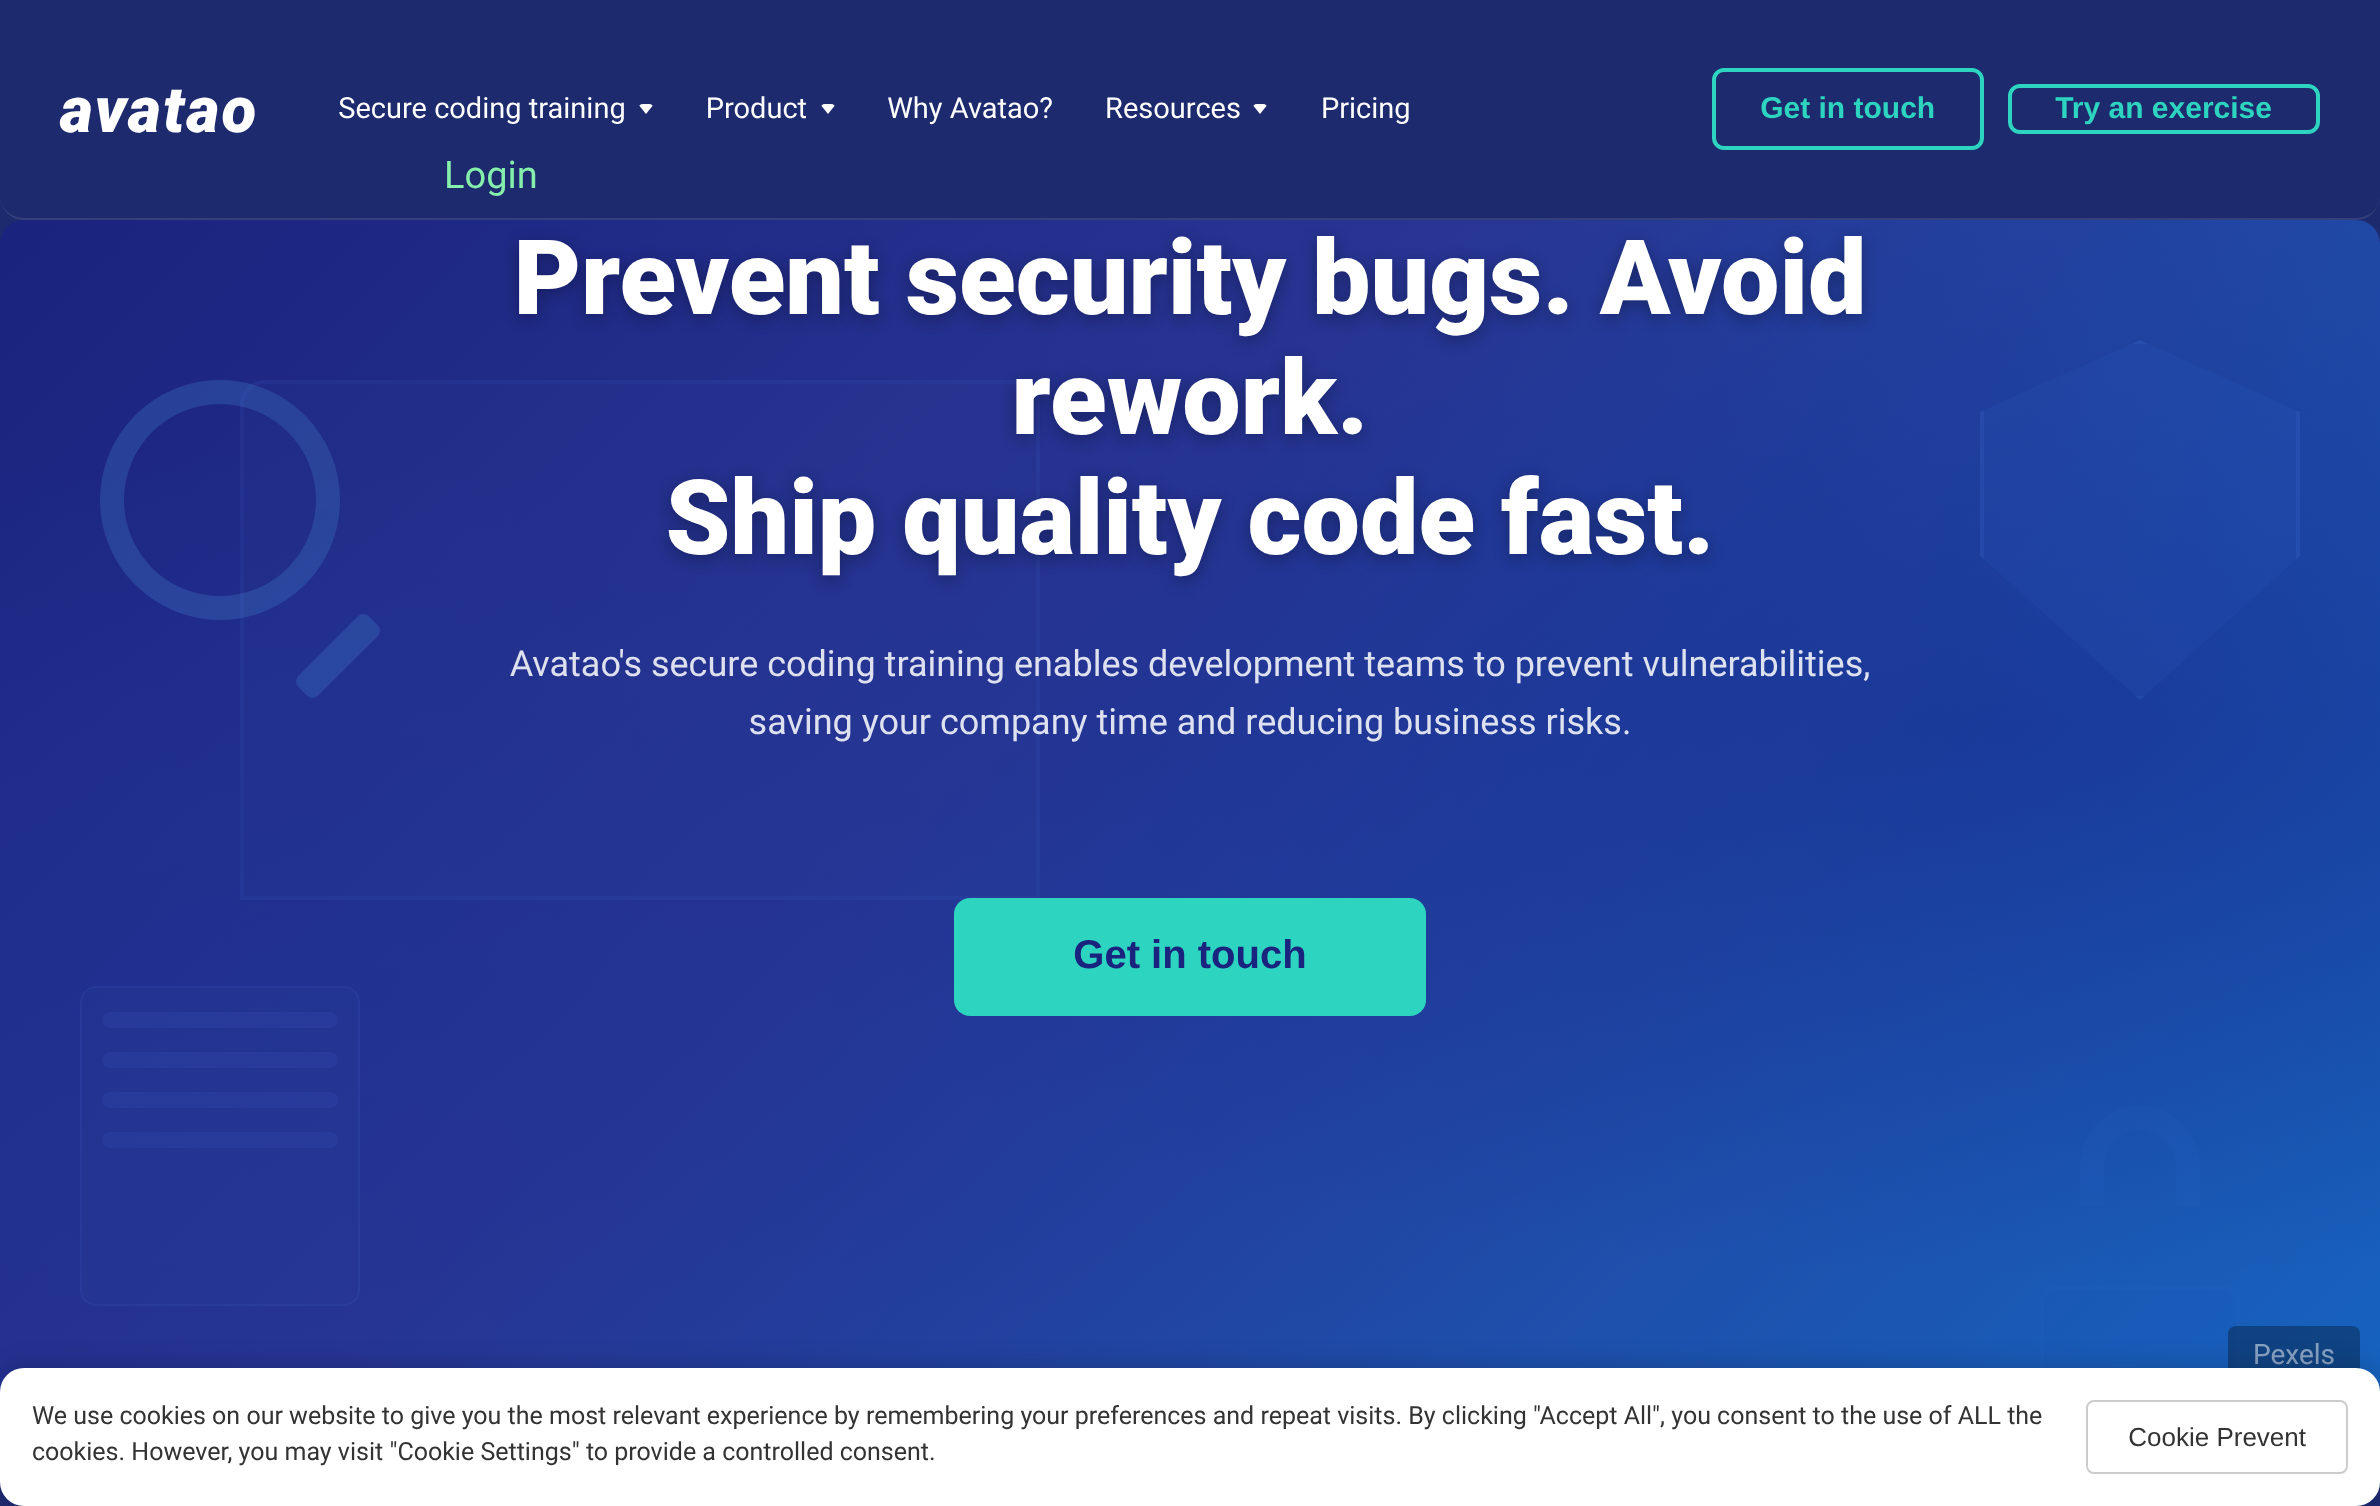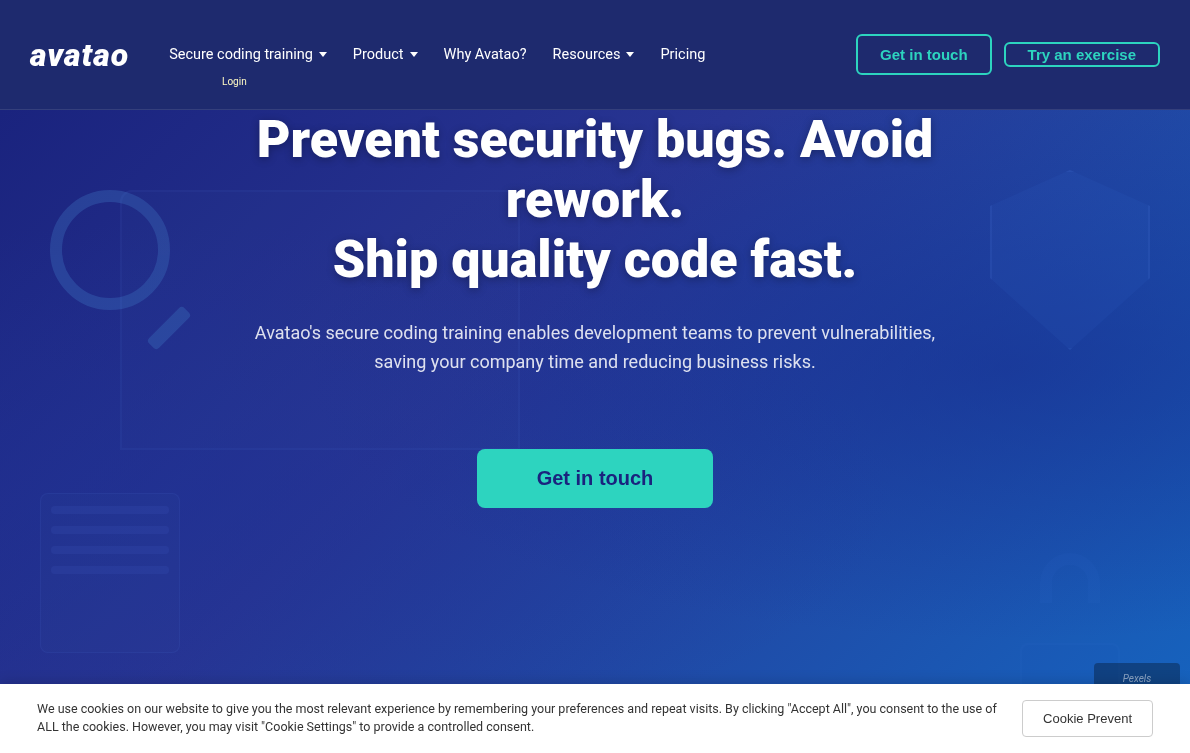--- a/index.html
+++ b/index.html
@@ -1,15 +1,15 @@
 <!DOCTYPE html>
 <html><head>
   <meta charset="utf-8">
   <style>
-    * { margin: 0; padding: 0; box-sizing: border-box; }
+    * { margin: 0; padding: 0; box-sizing: border-box; border-radius: 12px; }
     body { font-family: -apple-system, BlinkMacSystemFont, 'Segoe UI', Roboto, sans-serif; width: 1190px; height: 753px; overflow: hidden; background: #1e2a6e; }
 
     
     .navbar {
       background: #1e2a6e;
       padding: 0 30px;
       display: flex;
       align-items: center;
       height: 110px;
       flex-wrap: wrap;
@@ -72,22 +72,22 @@
       border-radius: 6px;
       font-size: 15px;
       font-weight: 600;
       cursor: pointer;
       white-space: nowrap;
     }
     .nav-login {
       position: absolute;
       top: 76px;
       left: 222px;
-      color: #fef9c3;
-      font-size: 10px;
+      color: #86efac;
+      font-size: 19px;
       cursor: pointer;
     }
 
     
     .hero {
       background: linear-gradient(135deg, #1a237e 0%, #283593 40%, #1565c0 100%);
       position: relative;
       height: 643px;
       display: flex;
       align-items: center;
@@ -231,21 +231,21 @@
       font-weight: 700;
       cursor: pointer;
       display: inline-block;
     }
 
     
     .cookie-banner {
       position: absolute;
       bottom: 0; left: 0; right: 0;
       background: white;
-      padding: 16px 37px;
+      padding: 16px 16px;
       display: flex;
       align-items: center;
       justify-content: space-between;
       gap: 20px;
       z-index: 100;
       box-shadow: 0 -2px 12px rgba(0,0,0,0.15);
     }
     .cookie-text {
       font-size: 12.5px;
       color: #333;
@@ -277,31 +277,30 @@
       font-weight: 600;
       cursor: pointer;
       white-space: nowrap;
     }
 
     
     .bottom-right-badge {
       position: absolute;
       bottom: 60px;
       right: 10px;
-      width: 86px;
+      width: 66px;
       height: 30px;
       background: rgba(0,0,0,0.3);
       border-radius: 4px;
       display: flex;
       align-items: center;
       justify-content: center;
-      font-size: 10px;
+      font-size: 14px;
       color: rgba(255,255,255,0.5);
       z-index: 50;
-      font-style: italic;
     }
   </style>
 </head>
 <body>
 
 <div class="navbar" style="position:relative;">
   <span class="logo">avatao</span>
   <div class="nav-links">
     <div class="nav-item">
       <span>Secure coding training</span>

